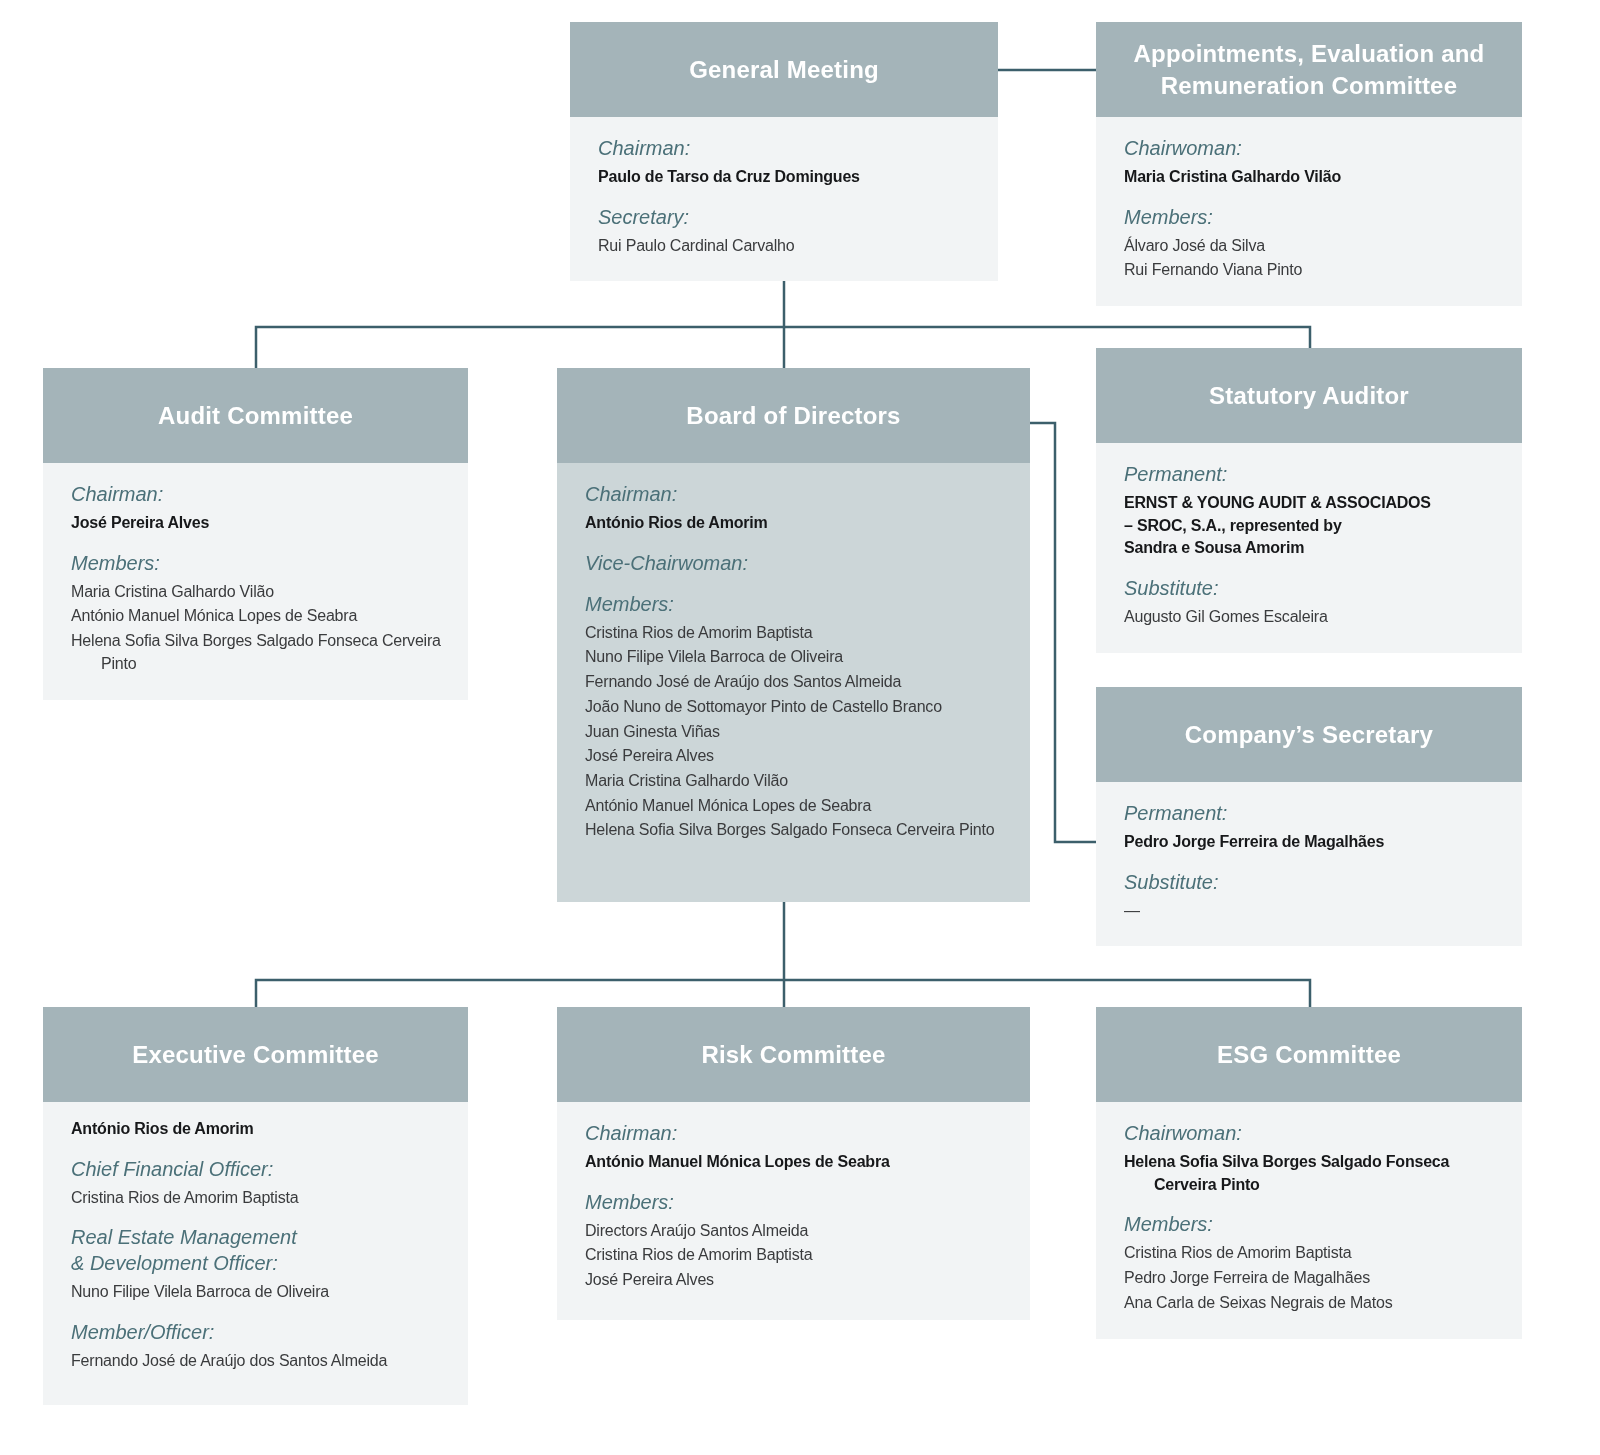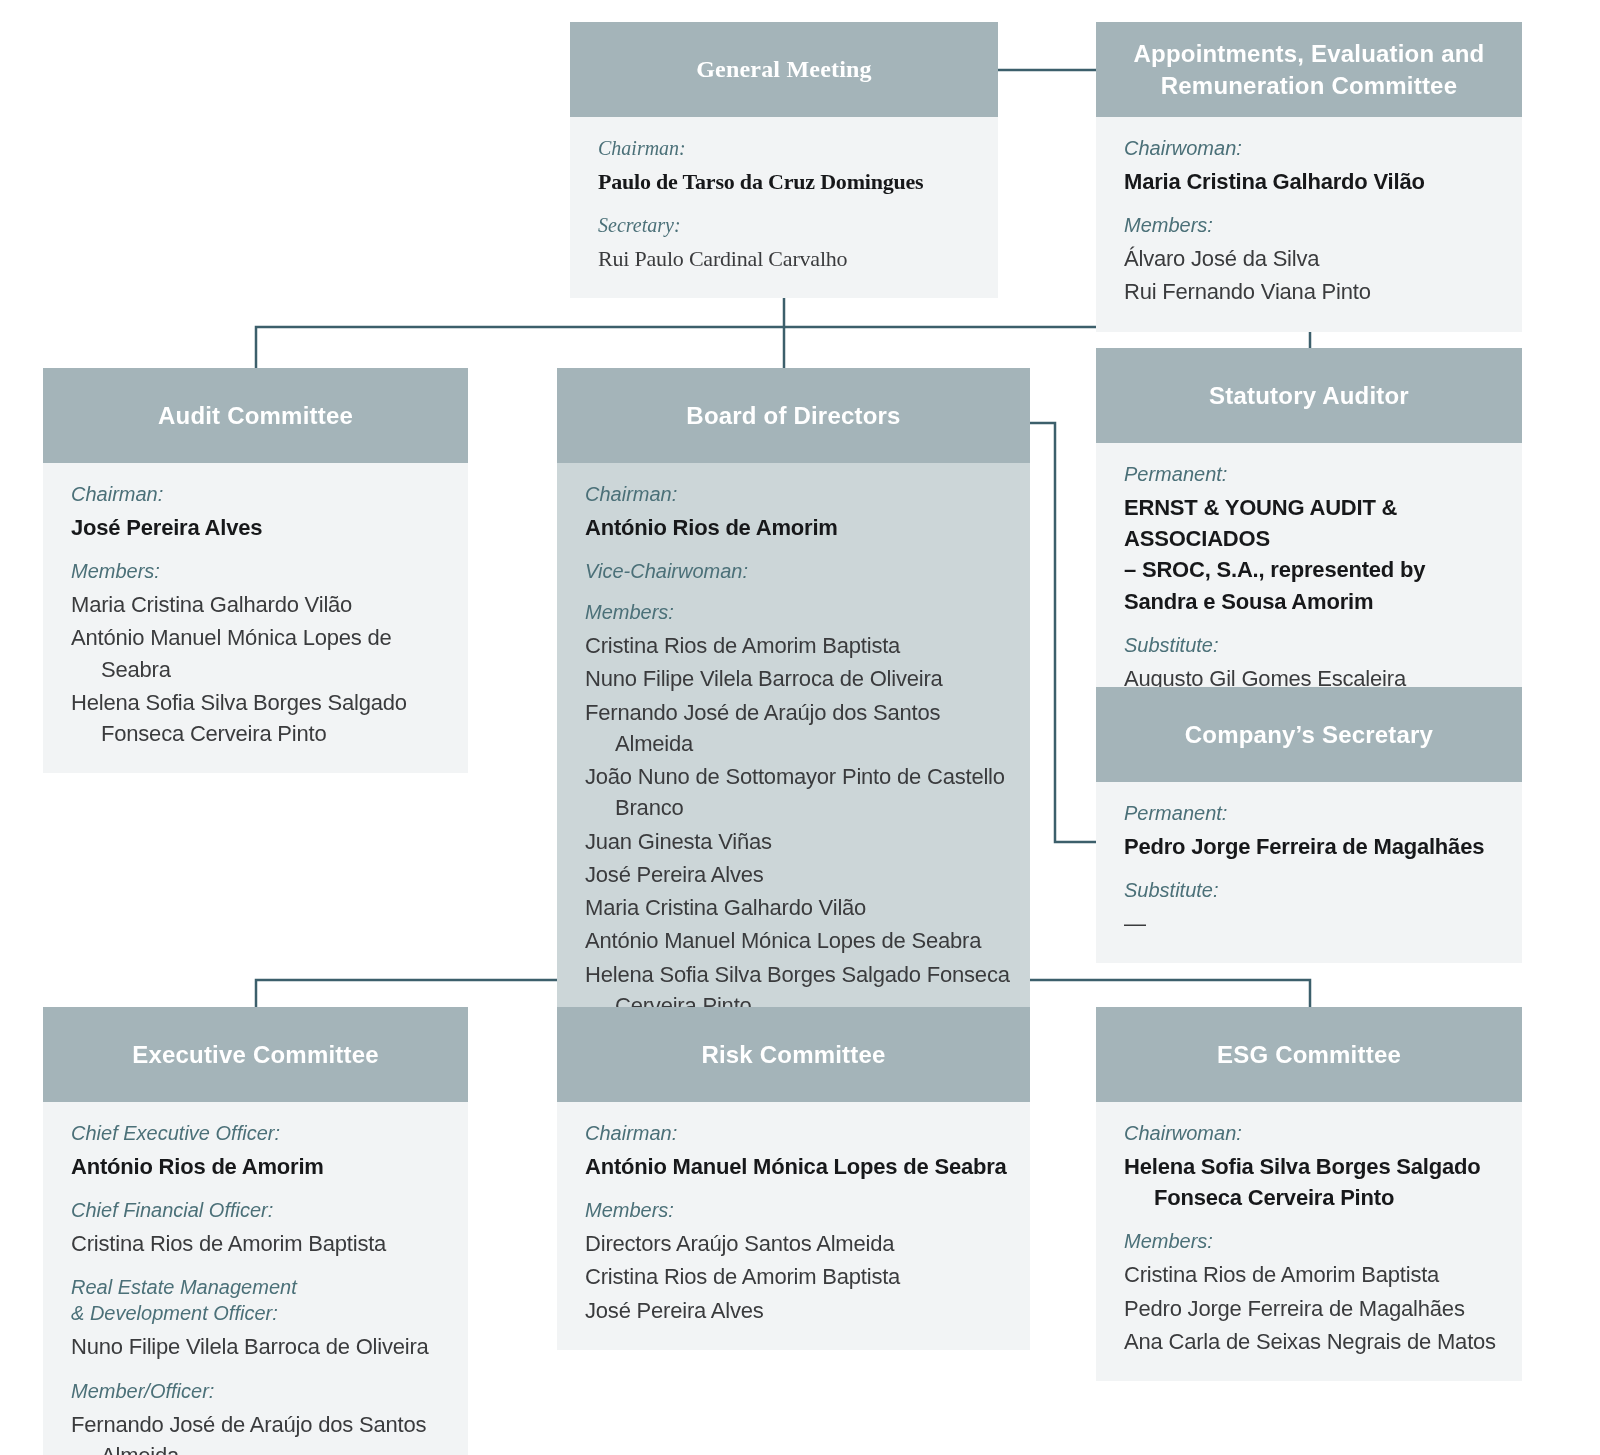--- a/index.html
+++ b/index.html
@@ -18,21 +18,21 @@
   .bd {
     background:#f2f4f5; padding:16px 16px 22px 28px; box-sizing:border-box;
   }
   .box.board .bd { background:#ccd6d8; }
   .label {
     font-style:italic; color:#4b7078; font-size:20px;
     margin:15px 0 5px 0; white-space:pre-line; line-height:1.3;
   }
   .label:first-child { margin-top:2px; }
   .name {
-    font-size:22px; color:#3a3b3d; line-height:1.42;
+    font-size:16px; color:#3a3b3d; line-height:1.42;
     white-space:pre-line; letter-spacing:-0.2px; margin:0 0 2px 0;
   }
   .name.hang { padding-left:30px; text-indent:-30px; }
   .name.bold { font-weight:bold; color:#17181a; }
 </style>
 </head>
 <body>
 
 <div class="canvas">
 
@@ -40,21 +40,21 @@
     <path d="M998 70 H1096"></path>
     <path d="M784 263 V327"></path>
     <path d="M256 368 V327 H1310 V368"></path>
     <path d="M784 327 V368"></path>
     <path d="M1030 423 H1055 V842 H1096"></path>
     <path d="M784 902 V980"></path>
     <path d="M256 1007 V980 H1310 V1007"></path>
     <path d="M784 980 V1007"></path>
   </svg>
 
-  <div class="box" style="left:570px; top:22px; width:428px;font-family:Liberation Serif, serif;">
+  <div class="box" style="left:570px; top:22px; width:428px;">
     <div class="hdr">
       <span>General Meeting</span>
     </div>
     <div class="bd" style="min-height:146px;">
         <div class="label">Chairman:</div>
         <div class="name bold hang">Paulo de Tarso da Cruz Domingues</div>
         <div class="label">Secretary:</div>
         <div class="name hang">Rui Paulo Cardinal Carvalho</div>
       </div>
   </div>
@@ -131,21 +131,20 @@
         <div class="label">Substitute:</div>
         <div class="name hang">—</div>
       </div>
   </div>
 
   <div class="box" style="left:43px; top:1007px; width:425px;">
     <div class="hdr">
       <span>Executive Committee</span>
     </div>
     <div class="bd" style="min-height:303px;">
-        <div class="label">Chief Executive Officer:</div>
         <div class="name bold hang">António Rios de Amorim</div>
         <div class="label">Chief Financial Officer:</div>
         <div class="name hang">Cristina Rios de Amorim Baptista</div>
         <div class="label">Real Estate Management
 &amp; Development Officer:</div>
         <div class="name hang">Nuno Filipe Vilela Barroca de Oliveira</div>
         <div class="label">Member/Officer:</div>
         <div class="name hang">Fernando José de Araújo dos Santos Almeida</div>
       </div>
   </div>

